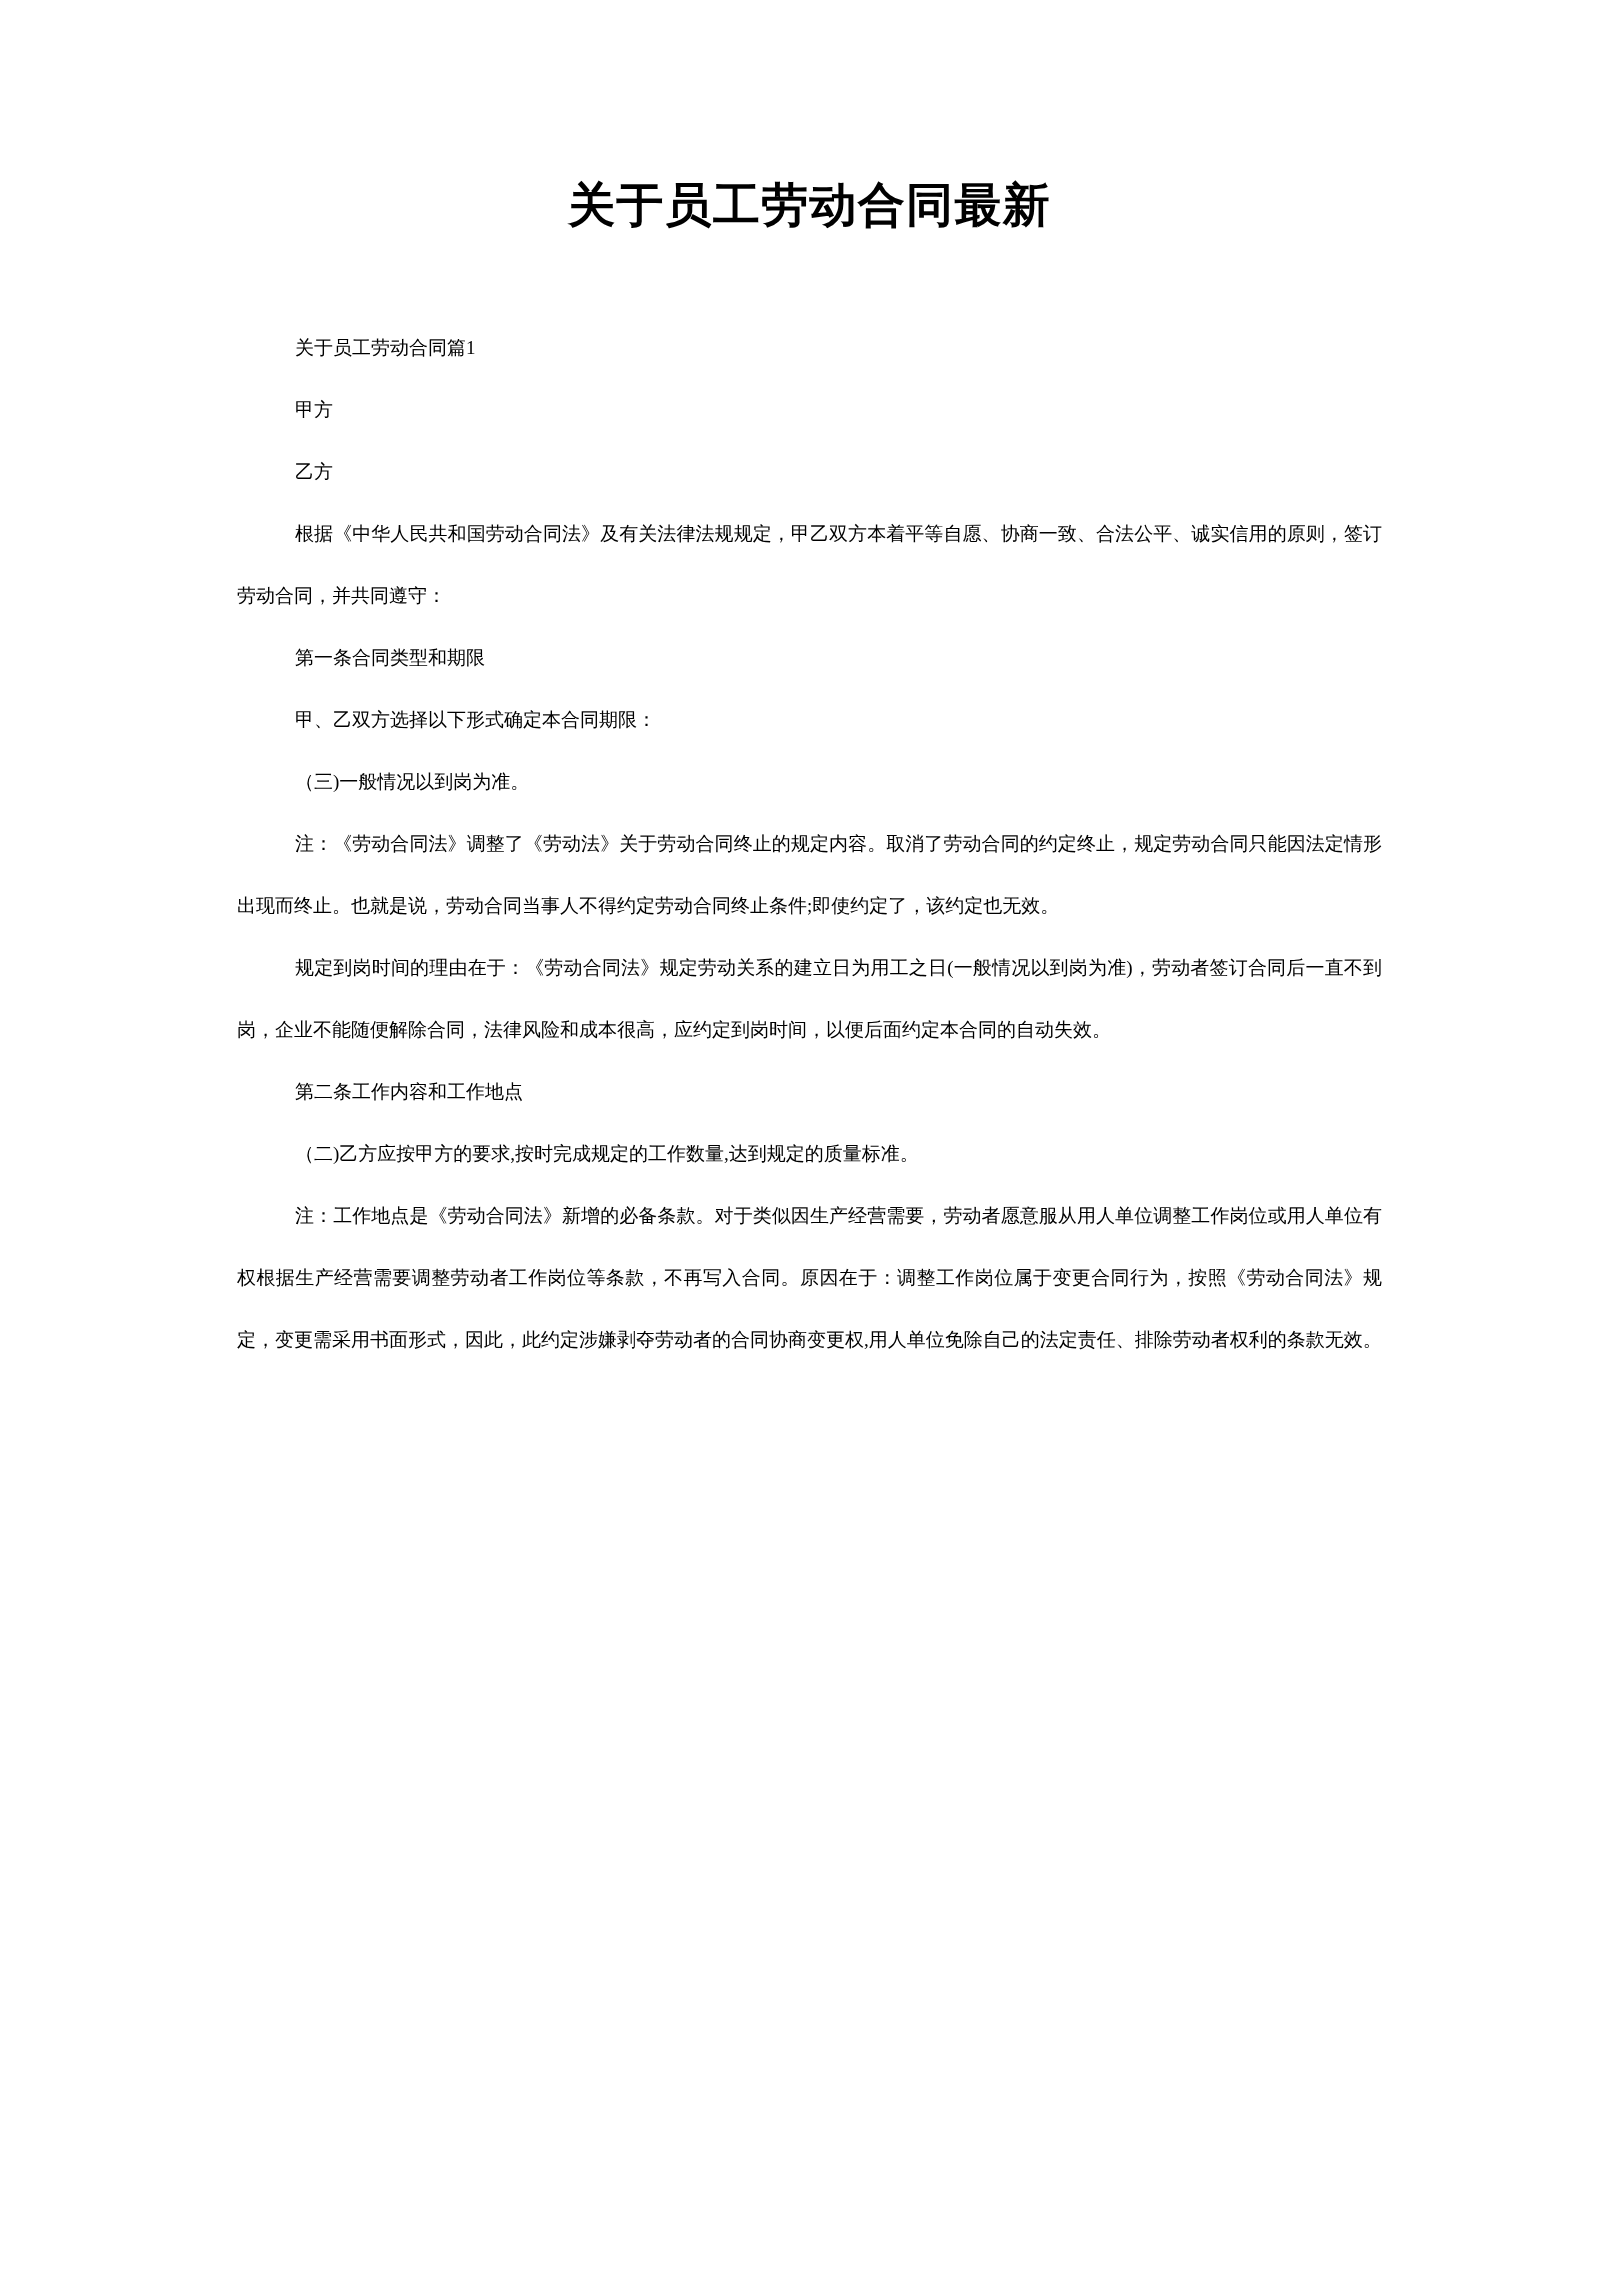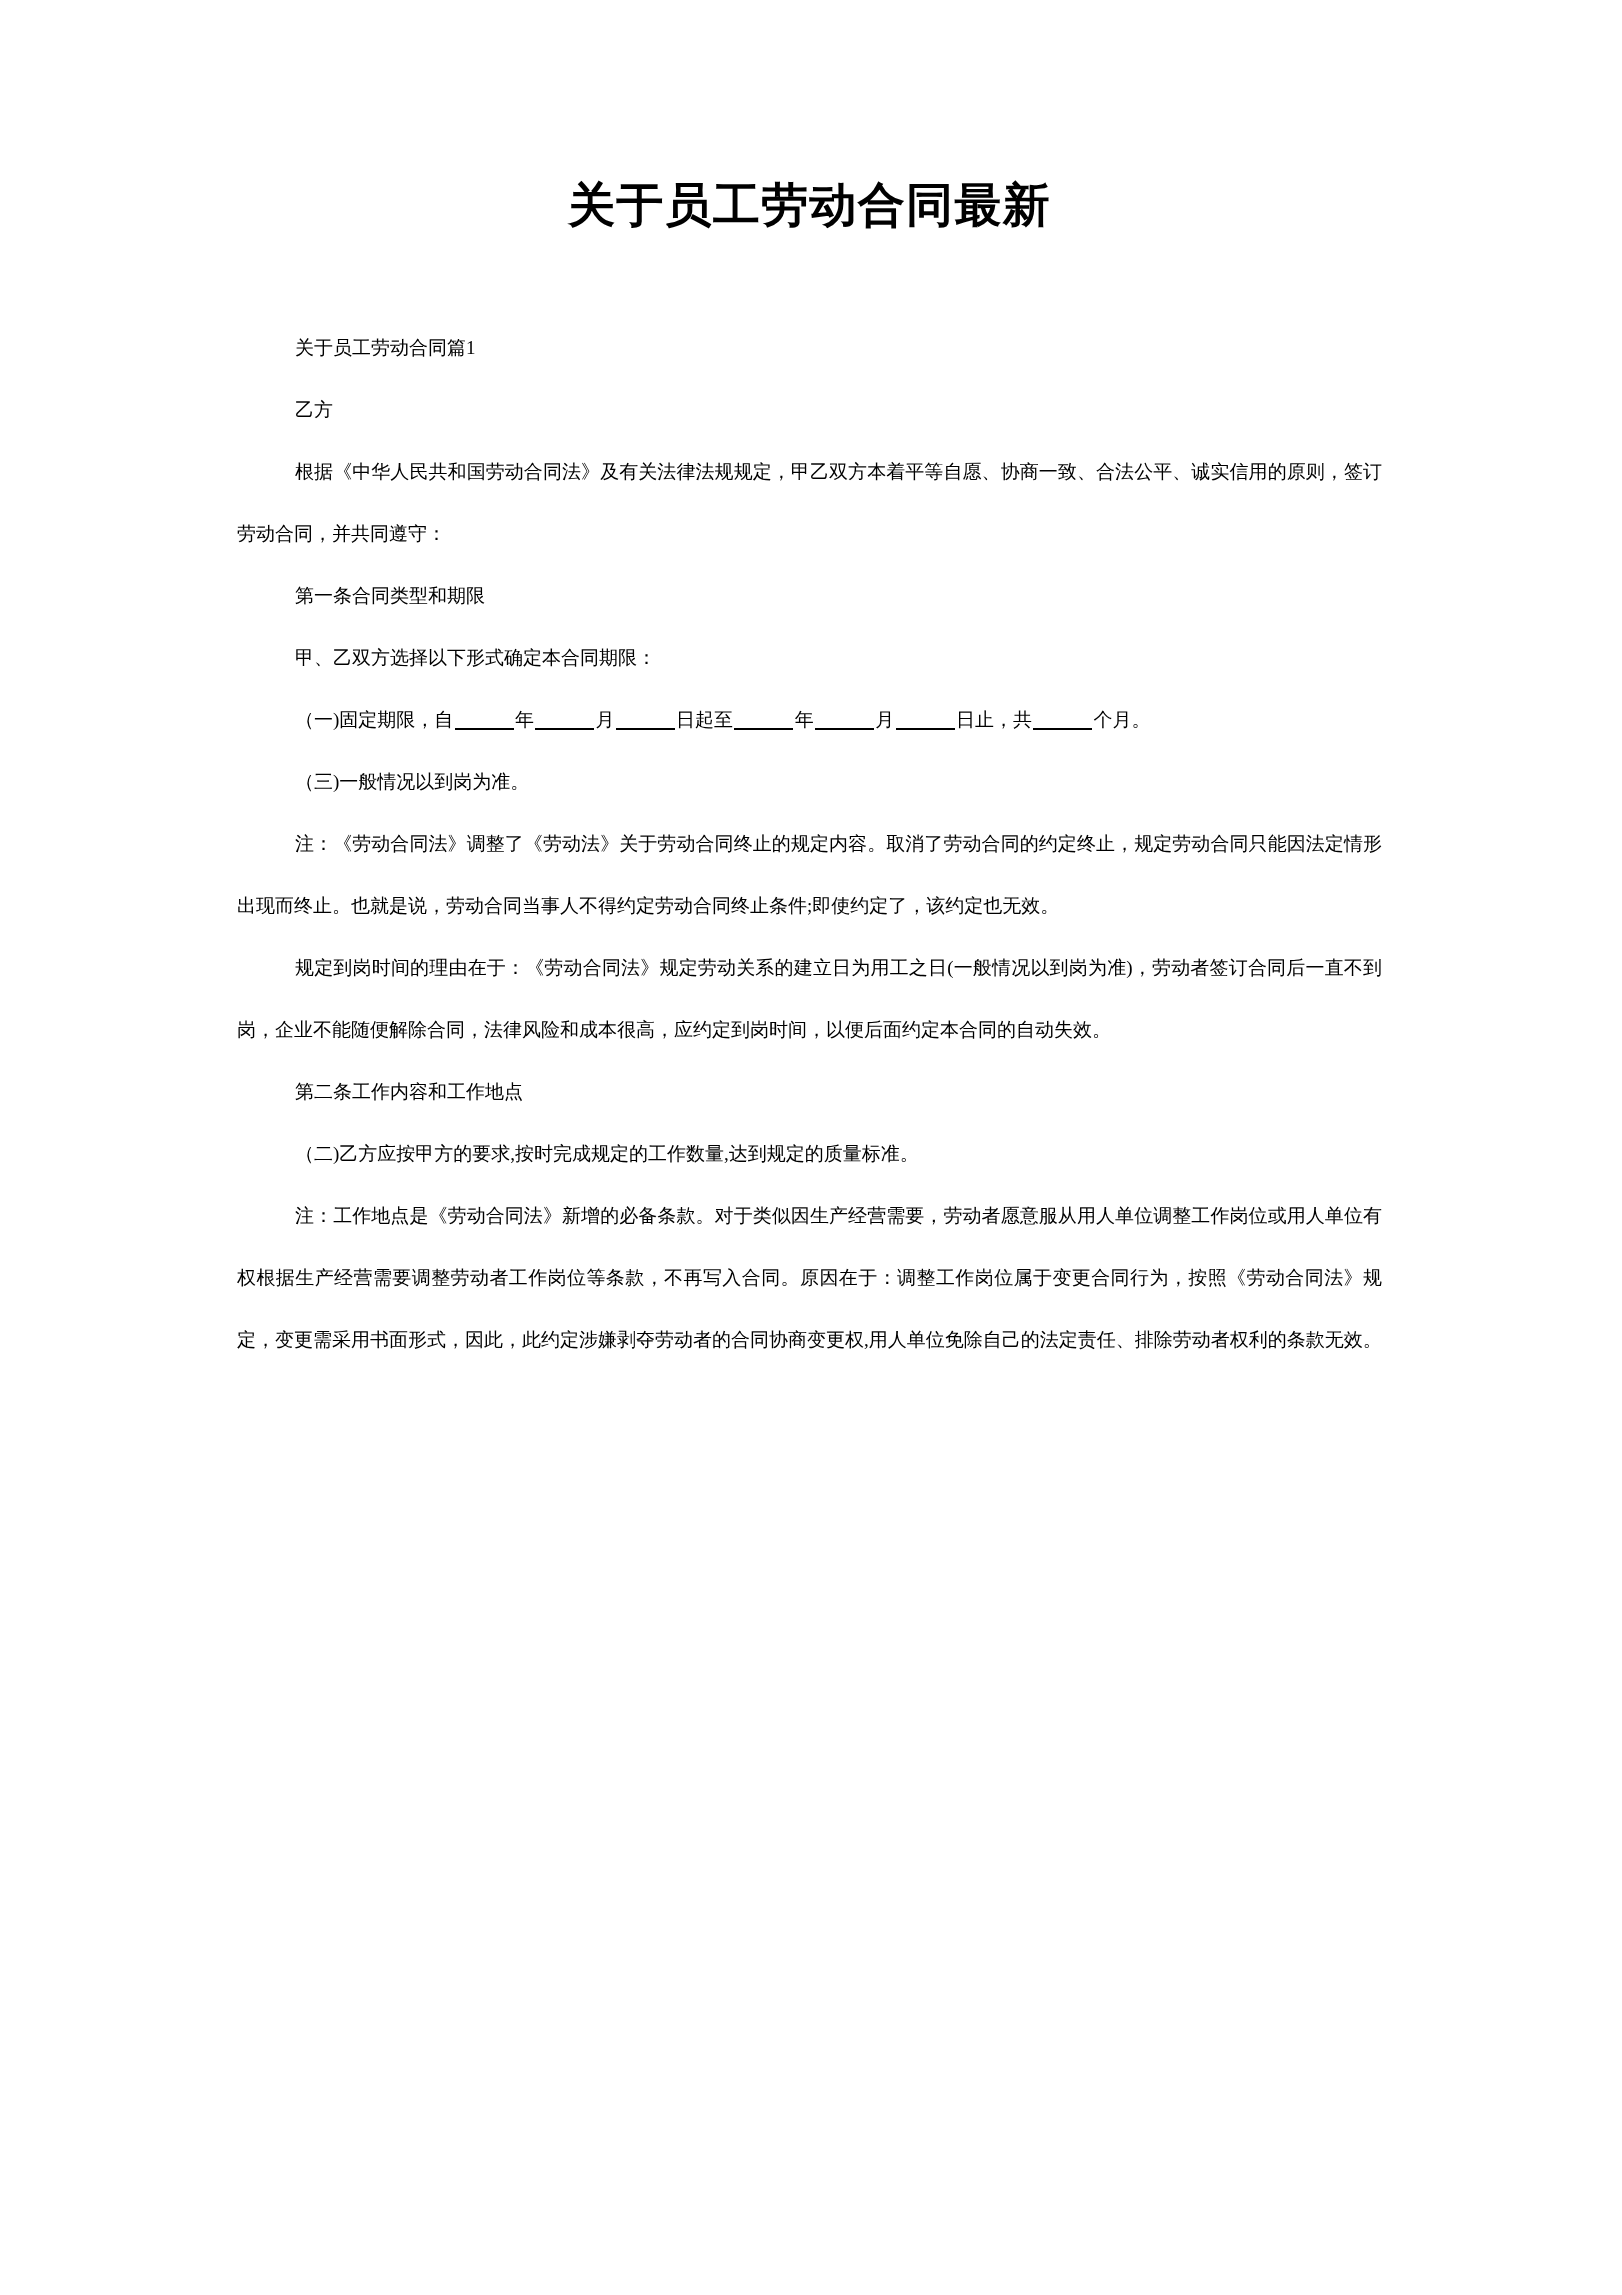--- a/index.html
+++ b/index.html
@@ -64,30 +64,30 @@
 
 <div class="page">
   <div class="content">
 
     <h1 class="doc-title">关于员工劳动合同最新</h1>
 
     <div class="body-block">
 
       <p class="para nojustify">关于员工劳动合同篇1</p>
 
+      <p class="para nojustify">甲方</p>
 
       <p class="para nojustify">乙方</p>
 
       <p class="para">根据《中华人民共和国劳动合同法》及有关法律法规规定，甲乙双方本着平等自愿、协商一致、合法公平、诚实信用的原则，签订劳动合同，并共同遵守：</p>
 
       <p class="para nojustify">第一条合同类型和期限</p>
 
       <p class="para nojustify">甲、乙双方选择以下形式确定本合同期限：</p>
 
-      <p class="para">（一)固定期限，自<span class="blank"></span>年<span class="blank"></span>月<span class="blank"></span>日起至<span class="blank"></span>年<span class="blank"></span>月<span class="blank"></span>日止，共<span class="blank"></span>个月。</p>
 
 
       <p class="para nojustify">（三)一般情况以到岗为准。</p>
 
       <p class="para">注：《劳动合同法》调整了《劳动法》关于劳动合同终止的规定内容。取消了劳动合同的约定终止，规定劳动合同只能因法定情形出现而终止。也就是说，劳动合同当事人不得约定劳动合同终止条件;即使约定了，该约定也无效。</p>
 
       <p class="para">规定到岗时间的理由在于：《劳动合同法》规定劳动关系的建立日为用工之日(一般情况以到岗为准)，劳动者签订合同后一直不到岗，企业不能随便解除合同，法律风险和成本很高，应约定到岗时间，以便后面约定本合同的自动失效。</p>
 
       <p class="para nojustify">第二条工作内容和工作地点</p>
 

